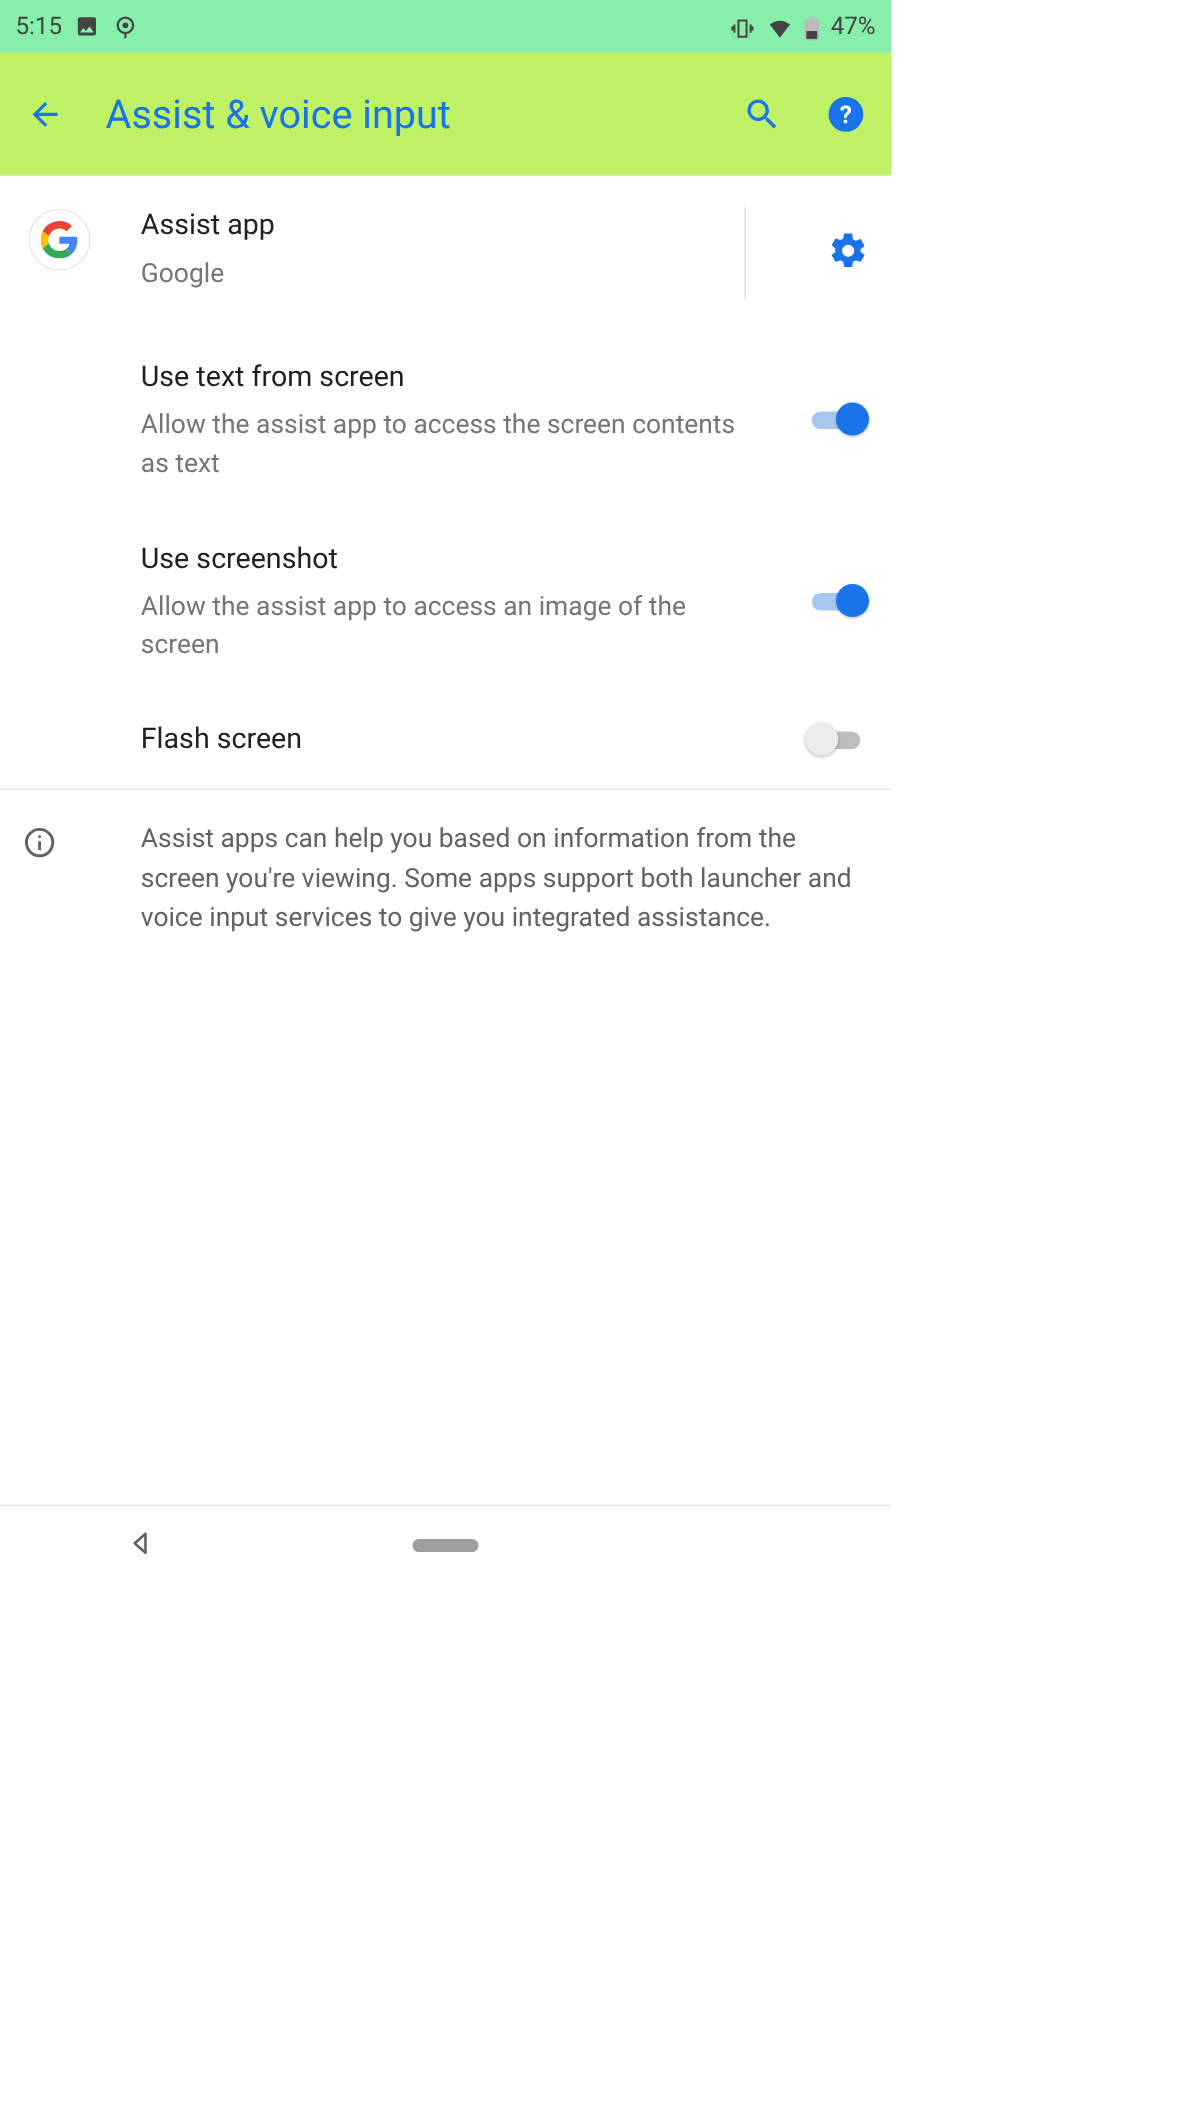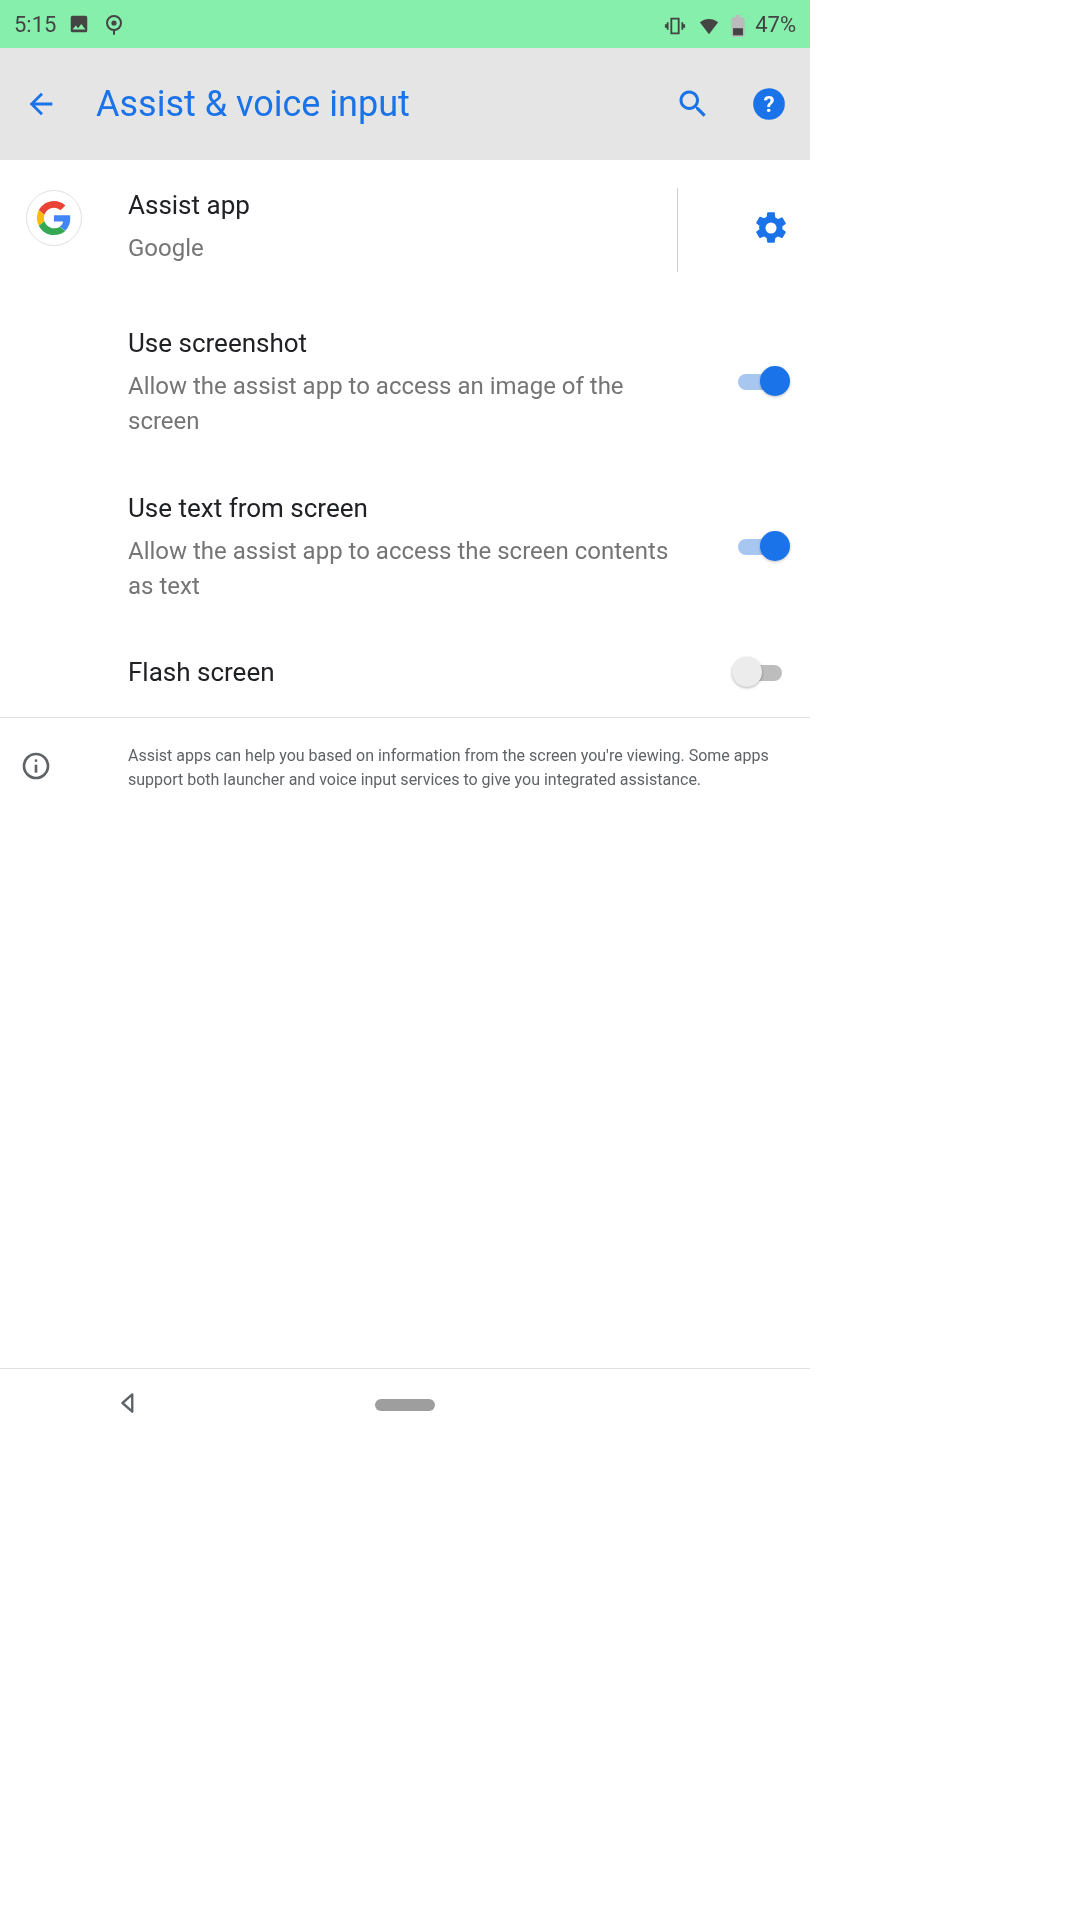--- a/index.html
+++ b/index.html
@@ -16,21 +16,21 @@
     font-size: 22px;
     color: #444;
   }
   .status-left { display: flex; align-items: center; gap: 12px; }
   .status-right { margin-left: auto; display: flex; align-items: flex-end; gap: 10px; }
   .ic { display: inline-flex; align-items: center; justify-content: center; }
 
   
   .app-bar {
     height: 112px;
-    background: #e5e5e5;
+    background: #bef264;
     display: flex;
     align-items: center;
     padding: 0 20px;
     border-bottom: 1px solid #e3e3e3;
     gap: 34px;
   }
   .app-title {
     color: #1a73e8;
     font-size: 36px;
     font-weight: 400;
@@ -86,21 +86,21 @@
 
   .hr { height: 1px; background: #e0e0e0; }
 
   
   .info-row {
     display: flex;
     padding: 26px 20px 26px 20px;
     color: #5f6368;
   }
   .info-row .icon-slot { width: 108px; padding-top: 6px; }
-  .info-text { font-size: 16px; line-height: 1.5; flex: 1; color: #5f6368; }
+  .info-text { font-size: 24px; line-height: 1.5; flex: 1; color: #5f6368; }
 
   
   .nav-bar {
     height: 72px;
     border-top: 1px solid #e0e0e0;
     display: flex;
     align-items: center;
     justify-content: space-around;
     background: #fff;
   }
@@ -192,36 +192,36 @@
         <svg width="38" height="38" viewBox="0 0 24 24" fill="#1a73e8">
             <path d="M19.14 12.94a7.07 7.07 0 0 0 .05-.94 7.07 7.07 0 0 0-.05-.94l2.03-1.58a.5.5 0 0 0 .12-.64l-1.92-3.32a.5.5 0 0 0-.61-.22l-2.39.96a7.03 7.03 0 0 0-1.62-.94l-.36-2.54A.5.5 0 0 0 13.9 2h-3.8a.5.5 0 0 0-.49.42l-.36 2.54c-.58.24-1.12.56-1.62.94l-2.39-.96a.5.5 0 0 0-.61.22L2.71 8.48a.5.5 0 0 0 .12.64l2.03 1.58c-.3.31-.5.63-.5.94s.2.63.5.94l-2.03 1.58a.5.5 0 0 0-.12.64l1.92 3.32c.14.24.43.34.61.22l2.39-.96c.5.38 1.04.7 1.62.94l.36 2.54a.5.5 0 0 0 .49.42h3.8a.5.5 0 0 0 .49-.42l.36-2.54c.58-.24 1.12-.56 1.62-.94l2.39.96c.24.1.5 0 .61-.22l1.92-3.32a.5.5 0 0 0-.12-.64l-2.03-1.58zM12 15.5A3.5 3.5 0 1 1 15.5 12 3.5 3.5 0 0 1 12 15.5z"></path>
           </svg>
       </div>
     </div>
   </div>
 
   <div class="row">
     <div class="icon-slot"></div>
     <div class="text-slot">
-      <div class="title">Use screenshot</div>
-      <div class="subtitle">Allow the assist app to access an image of the screen</div>
+      <div class="title">Use text from screen</div>
+      <div class="subtitle">Allow the assist app to access the screen contents as text</div>
     </div>
     <div class="ctl-slot">
       <div class="switch on">
         <div class="track"></div>
           <div class="thumb"></div>
       </div>
     </div>
   </div>
 
   <div class="row">
     <div class="icon-slot"></div>
     <div class="text-slot">
-      <div class="title">Use text from screen</div>
-      <div class="subtitle">Allow the assist app to access the screen contents as text</div>
+      <div class="title">Use screenshot</div>
+      <div class="subtitle">Allow the assist app to access an image of the screen</div>
     </div>
     <div class="ctl-slot">
       <div class="switch on">
         <div class="track"></div>
           <div class="thumb"></div>
       </div>
     </div>
   </div>
 
   <div class="row">

